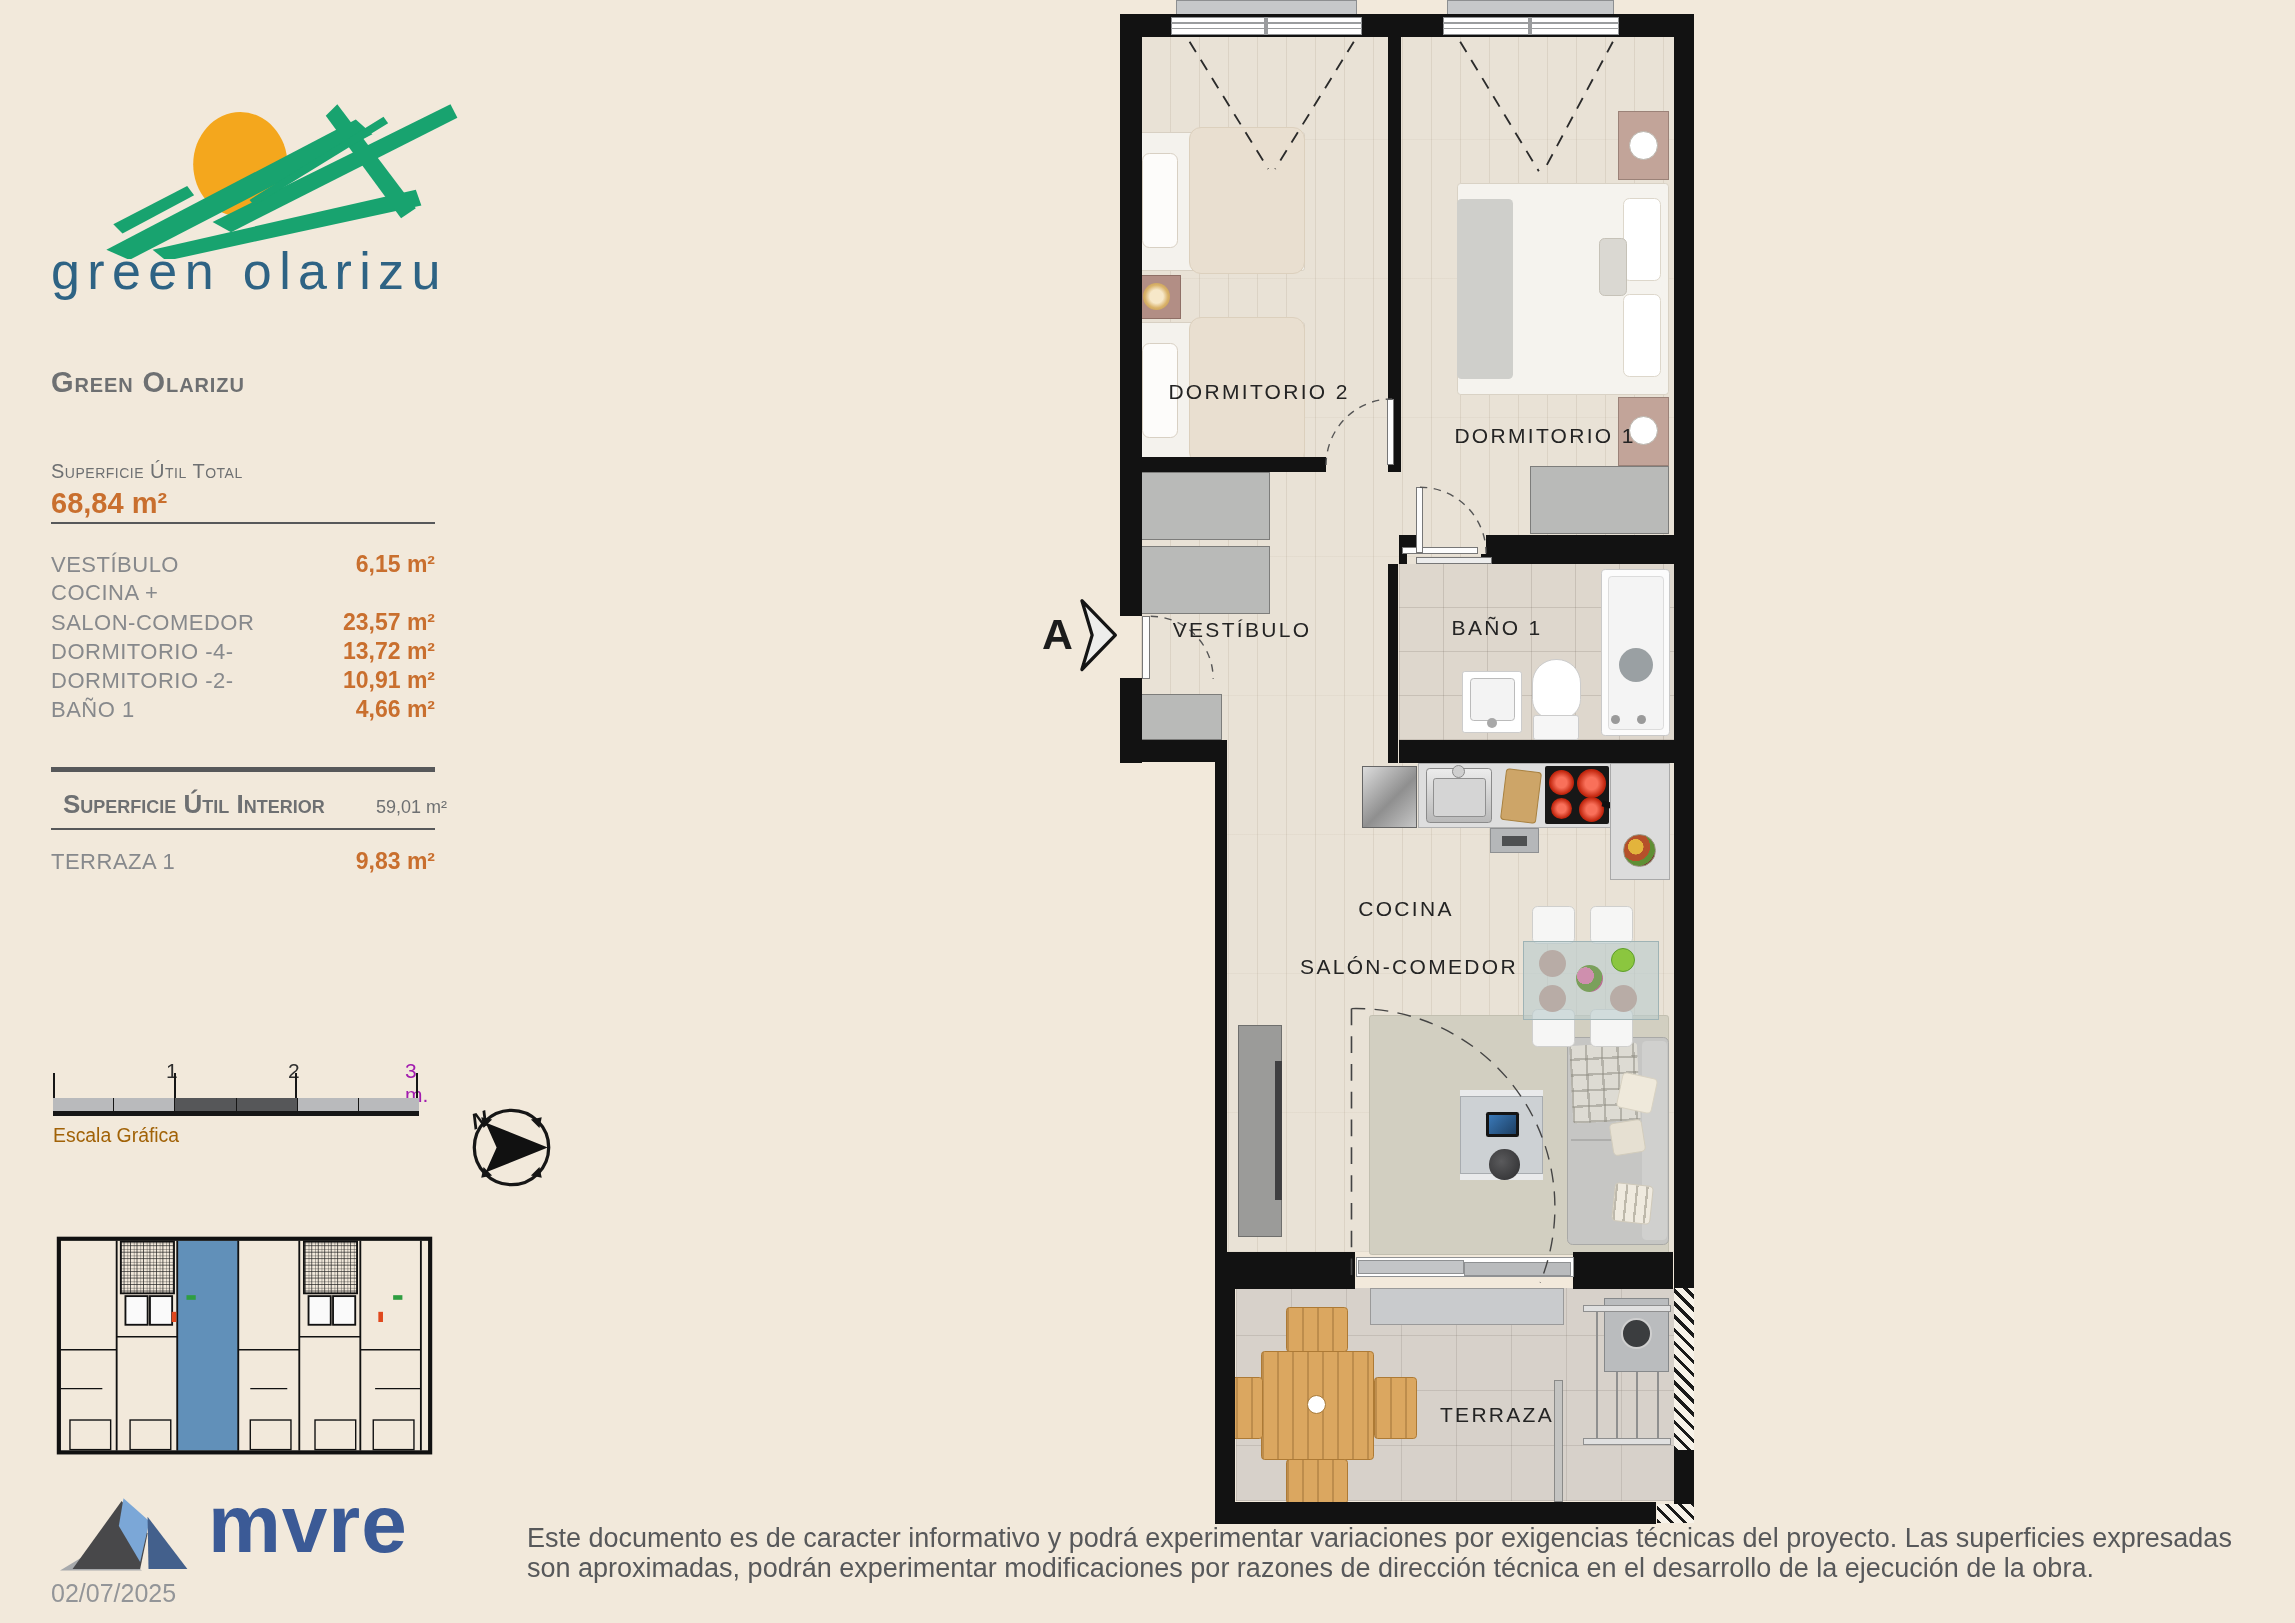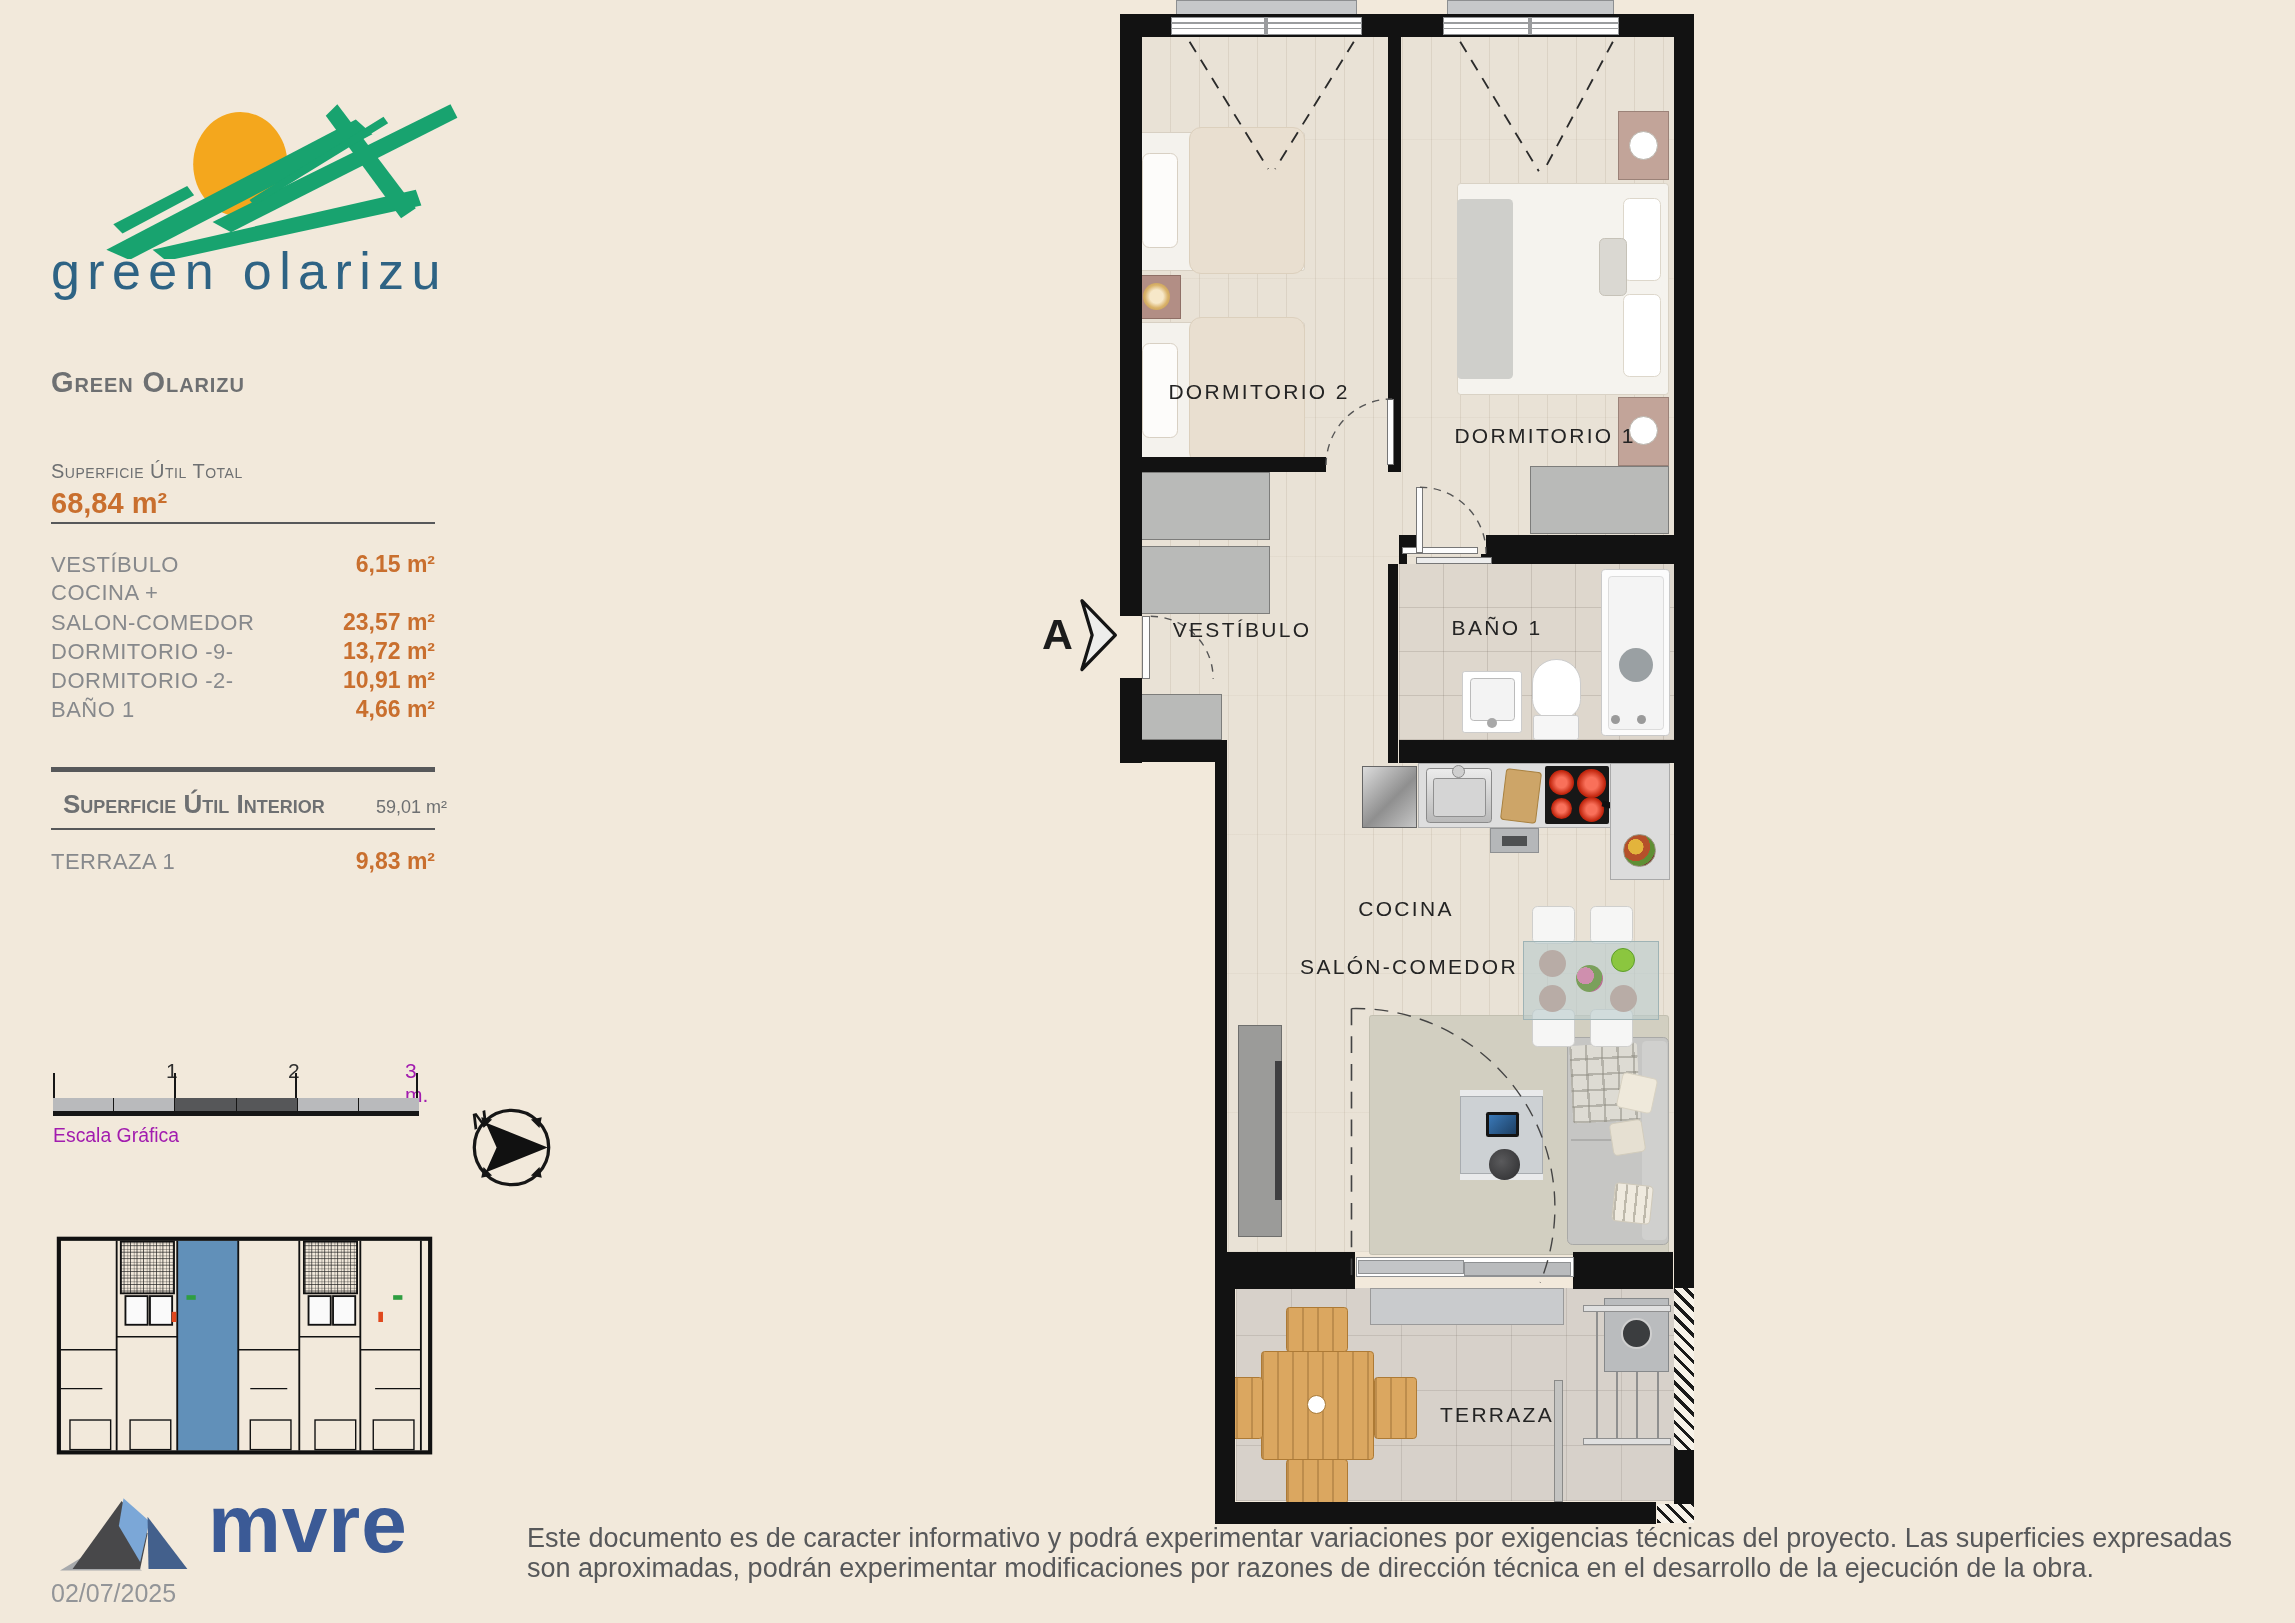--- a/index.html
+++ b/index.html
@@ -65,21 +65,21 @@
     </div>
     <div class="row">
       <span class="rowlbl">COCINA +</span>
       <span class="rowval"></span>
     </div>
     <div class="row">
       <span class="rowlbl">SALON-COMEDOR</span>
       <span class="rowval">23,57 m²</span>
     </div>
     <div class="row">
-      <span class="rowlbl">DORMITORIO -9-</span>
+      <span class="rowlbl">DORMITORIO -4-</span>
       <span class="rowval">13,72 m²</span>
     </div>
     <div class="row">
       <span class="rowlbl">DORMITORIO -2-</span>
       <span class="rowval">10,91 m²</span>
     </div>
     <div class="row">
       <span class="rowlbl">BAÑO 1</span>
       <span class="rowval">4,66 m²</span>
     </div>
@@ -109,21 +109,21 @@
     <div class="abs" style="left:363px;top:14px;width:2.3px;height:43px;background:#161616;"></div>
     <div class="abs" style="left:0;top:39px;width:366px;height:13px;display:flex;">
       <div style="flex:1;background:#b9babc;border-right:1.4px solid #161616;"></div>
       <div style="flex:1;background:#b9babc;"></div>
       <div style="flex:1;background:#565759;border-left:1.4px solid #161616;border-right:1.4px solid #161616;"></div>
       <div style="flex:1;background:#565759;"></div>
       <div style="flex:1;background:#b9babc;border-left:1.4px solid #161616;border-right:1.4px solid #161616;"></div>
       <div style="flex:1;background:#b9babc;"></div>
     </div>
     <div class="abs" style="left:0;top:52px;width:366px;height:4.6px;background:#161616;"></div>
-    <div class="abs" style="left:0;top:65px;font-size:19.4px;color:#a21caf;">Escala Gráfica</div>
+    <div class="abs" style="left:0;top:65px;font-size:19.4px;color:#a16207;">Escala Gráfica</div>
   </div>
 
   <svg class="abs" style="left:465px;top:1101px;" width="93" height="93" viewBox="0 0 200 200">
     <circle cx="100" cy="100" r="80" fill="none" stroke="#161616" stroke-width="7"></circle>
     <g fill="#161616">
       <g transform="rotate(45 100 100)">
           <polygon points="100,8 113,28 87,28"></polygon>
         </g>
       <g transform="rotate(135 100 100)">
           <polygon points="100,8 113,28 87,28"></polygon>

